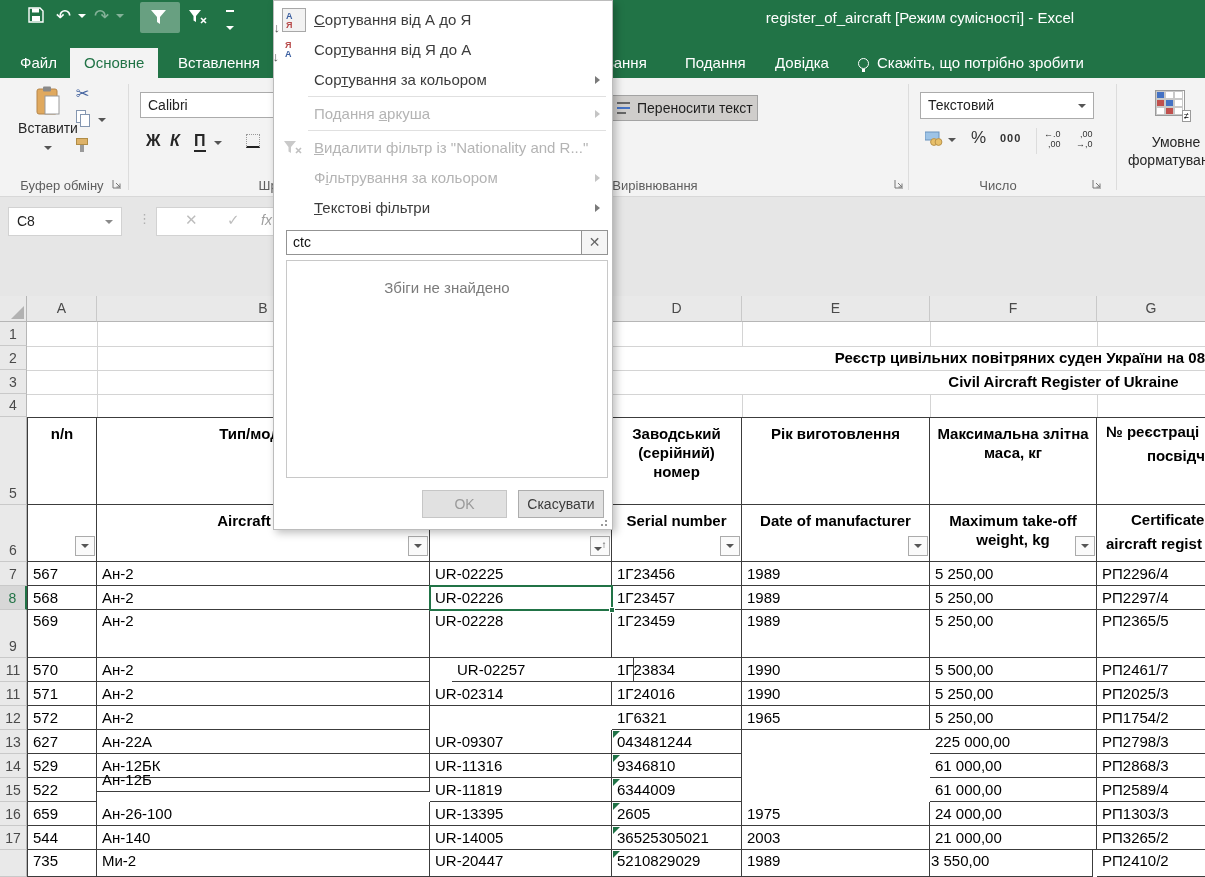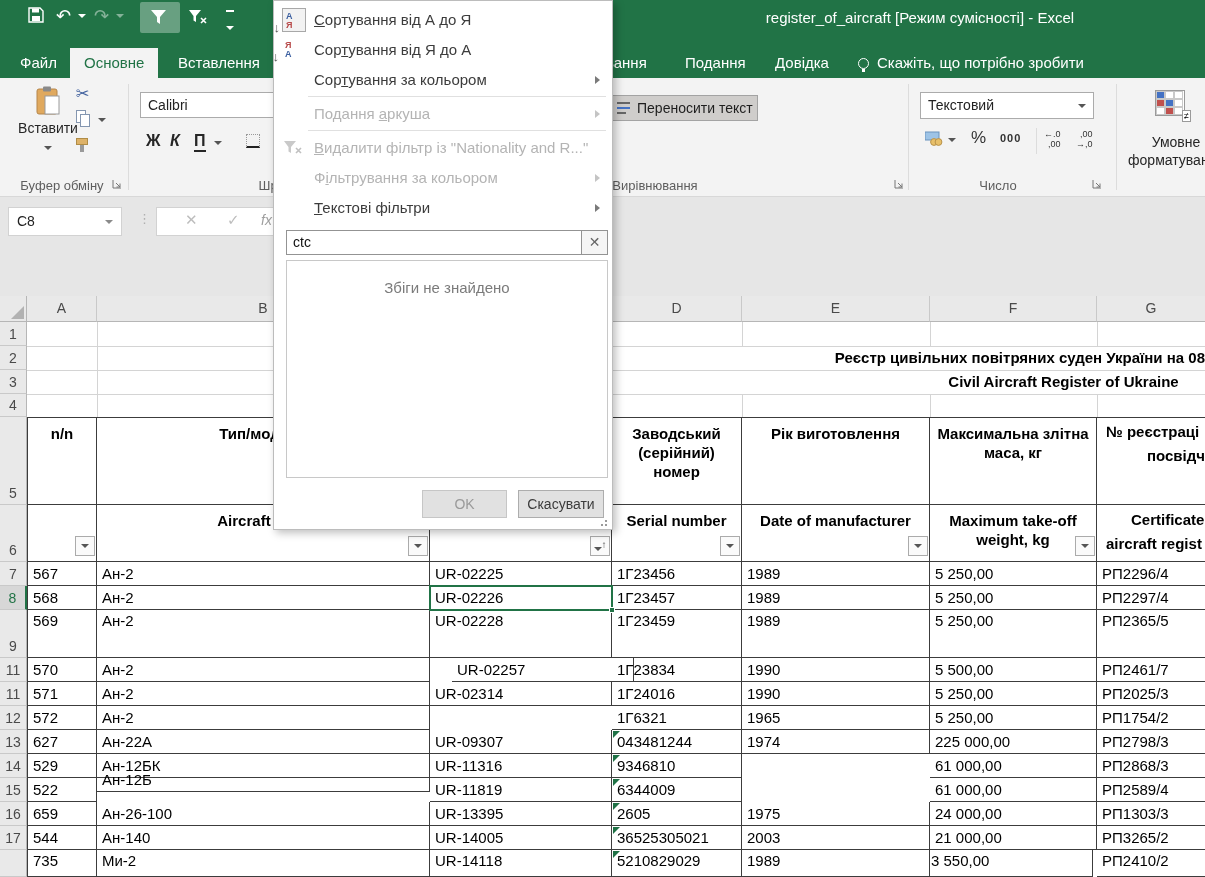--- a/index.html
+++ b/index.html
@@ -380,21 +380,20 @@
       <div class="cell" style="left: 97px; top: 410px; width: 333px; height: 24px;">Ан-2</div>
       <div class="cell" style="left: 612px; top: 410px; width: 130px; height: 24px;">1Г6321</div>
       <div class="cell" style="left: 742px; top: 410px; width: 188px; height: 24px;">1965</div>
       <div class="cell" style="left: 930px; top: 410px; width: 167px; height: 24px;">5 250,00</div>
       <div class="cell" style="left: 1097px; top: 410px; width: 109px; height: 24px;">РП1754/2</div>
       <div class="rowhdr" style="top: 434px; height: 24px;">13</div>
       <div class="cell first" style="left: 27px; top: 434px; width: 70px; height: 24px;">627</div>
       <div class="cell" style="left: 97px; top: 434px; width: 333px; height: 24px;">Ан-22А</div>
       <div class="cell" style="left: 430px; top: 434px; width: 182px; height: 24px;">UR-09307</div>
       <div class="cell" style="left: 612px; top: 434px; width: 130px; height: 24px;">043481244</div>
-      <div class="cell" style="left: 742px; top: 434px; width: 188px; height: 24px;">1974</div>
       <div class="cell" style="left: 930px; top: 434px; width: 167px; height: 24px;">225 000,00</div>
       <div class="cell" style="left: 1097px; top: 434px; width: 109px; height: 24px;">РП2798/3</div>
       <div class="tri" style="left: 613px; top: 435px;"></div>
       <div class="rowhdr" style="top: 458px; height: 24px;">14</div>
       <div class="cell first" style="left: 27px; top: 458px; width: 70px; height: 24px;">529</div>
       <div class="cell" style="left: 97px; top: 458px; width: 333px; height: 24px;">Ан-12БК</div>
       <div class="cell" style="left: 430px; top: 458px; width: 182px; height: 24px;">UR-11316</div>
       <div class="cell" style="left: 612px; top: 458px; width: 130px; height: 24px;">9346810</div>
       <div class="cell" style="left: 930px; top: 458px; width: 167px; height: 24px;">61 000,00</div>
       <div class="cell" style="left: 1097px; top: 458px; width: 109px; height: 24px;">РП2868/3</div>
@@ -421,21 +420,21 @@
       <div class="cell" style="left: 97px; top: 530px; width: 333px; height: 24px;">Ан-140</div>
       <div class="cell" style="left: 430px; top: 530px; width: 182px; height: 24px;">UR-14005</div>
       <div class="cell" style="left: 612px; top: 530px; width: 130px; height: 24px;">36525305021</div>
       <div class="cell" style="left: 742px; top: 530px; width: 188px; height: 24px;">2003</div>
       <div class="cell" style="left: 930px; top: 530px; width: 167px; height: 24px;">21 000,00</div>
       <div class="cell" style="left: 1097px; top: 530px; width: 109px; height: 24px;">РП3265/2</div>
       <div class="tri" style="left: 613px; top: 531px;"></div>
       <div class="rowhdr" style="top: 554px; height: 27px;"></div>
       <div class="cell first top" style="left: 27px; top: 554px; width: 70px; height: 27px;">735</div>
       <div class="cell top" style="left: 97px; top: 554px; width: 333px; height: 27px;">Ми-2</div>
-      <div class="cell top" style="left: 430px; top: 554px; width: 182px; height: 27px;">UR-14118</div>
+      <div class="cell top" style="left: 430px; top: 554px; width: 182px; height: 27px;">UR-20447</div>
       <div class="cell top" style="left: 612px; top: 554px; width: 130px; height: 27px;">5210829029</div>
       <div class="cell top" style="left: 742px; top: 554px; width: 188px; height: 27px;">1989</div>
       <div class="cell top" style="left: 926px; top: 554px; width: 167px; height: 27px;">3 550,00</div>
       <div class="cell top" style="left: 1097px; top: 554px; width: 109px; height: 27px;">РП2410/2</div>
       <div class="tri" style="left: 613px; top: 555px;"></div>
     </div>
 
   <div class="filter-menu">
     <div id="menu-items">
         <div class="menu-item" style="top: 4px;">

